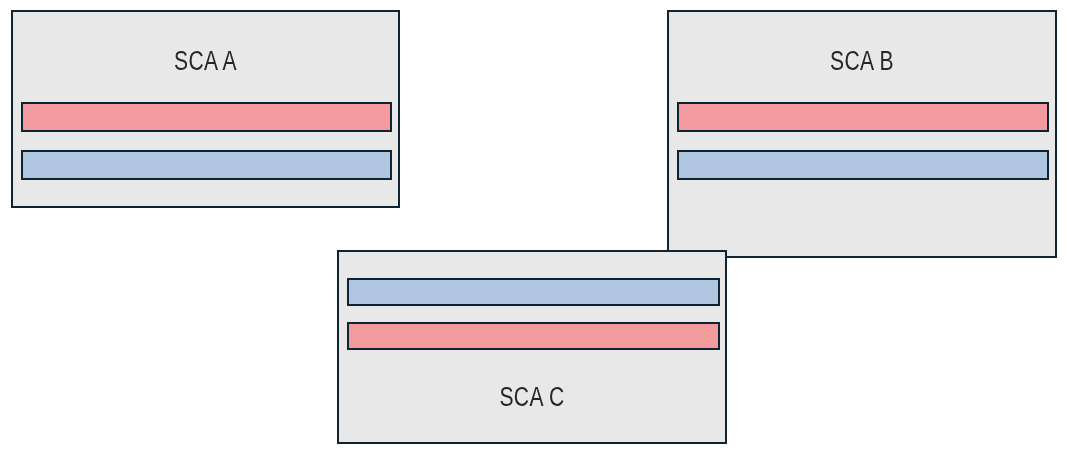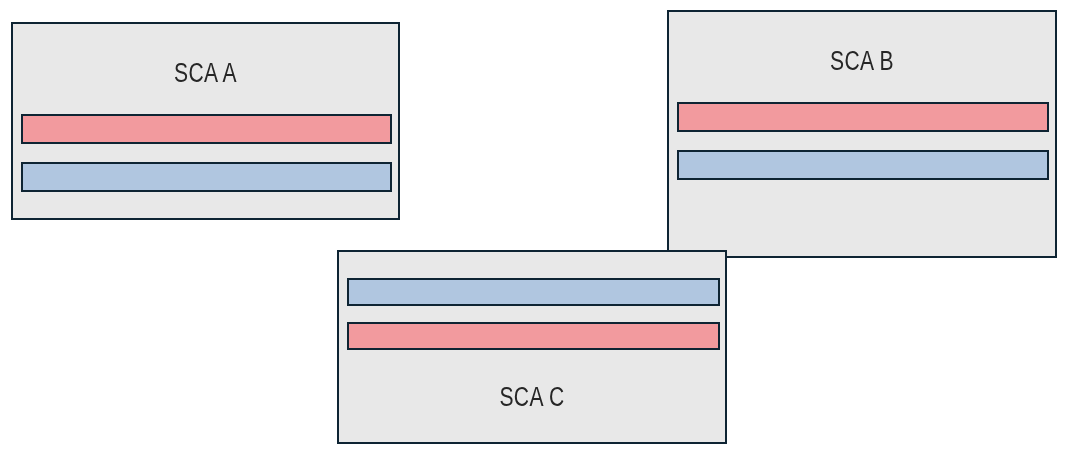--- a/index.html
+++ b/index.html
@@ -44,21 +44,21 @@
     font-size: 27px;
     line-height: 1;
     letter-spacing: 0.5px;
     font-family: "Liberation Sans Narrow", "Liberation Sans", "DejaVu Sans", sans-serif;
     transform: scaleX(0.78);
     white-space: nowrap;
     user-select: none;
   }
 
   
-  #box-a { left: 11px; top: 22px; width: 389px; height: 198px; padding-left: 32px; }
+  #box-a { left: 11px; top: 10px; width: 389px; height: 198px; padding-left: 32px; }
   #box-a .sca-label { top: 36px; }
   #box-a .bar-red  { left: 8px; top: 90px;  width: 371px; height: 30px; }
   #box-a .bar-blue { left: 8px; top: 138px; width: 371px; height: 30px; }
 
   
   #box-b { left: 667px; top: 10px; width: 390px; height: 248px; }
   #box-b .sca-label { top: 36px; }
   #box-b .bar-red  { left: 8px; top: 90px;  width: 372px; height: 30px; }
   #box-b .bar-blue { left: 8px; top: 138px; width: 372px; height: 30px; }
 

